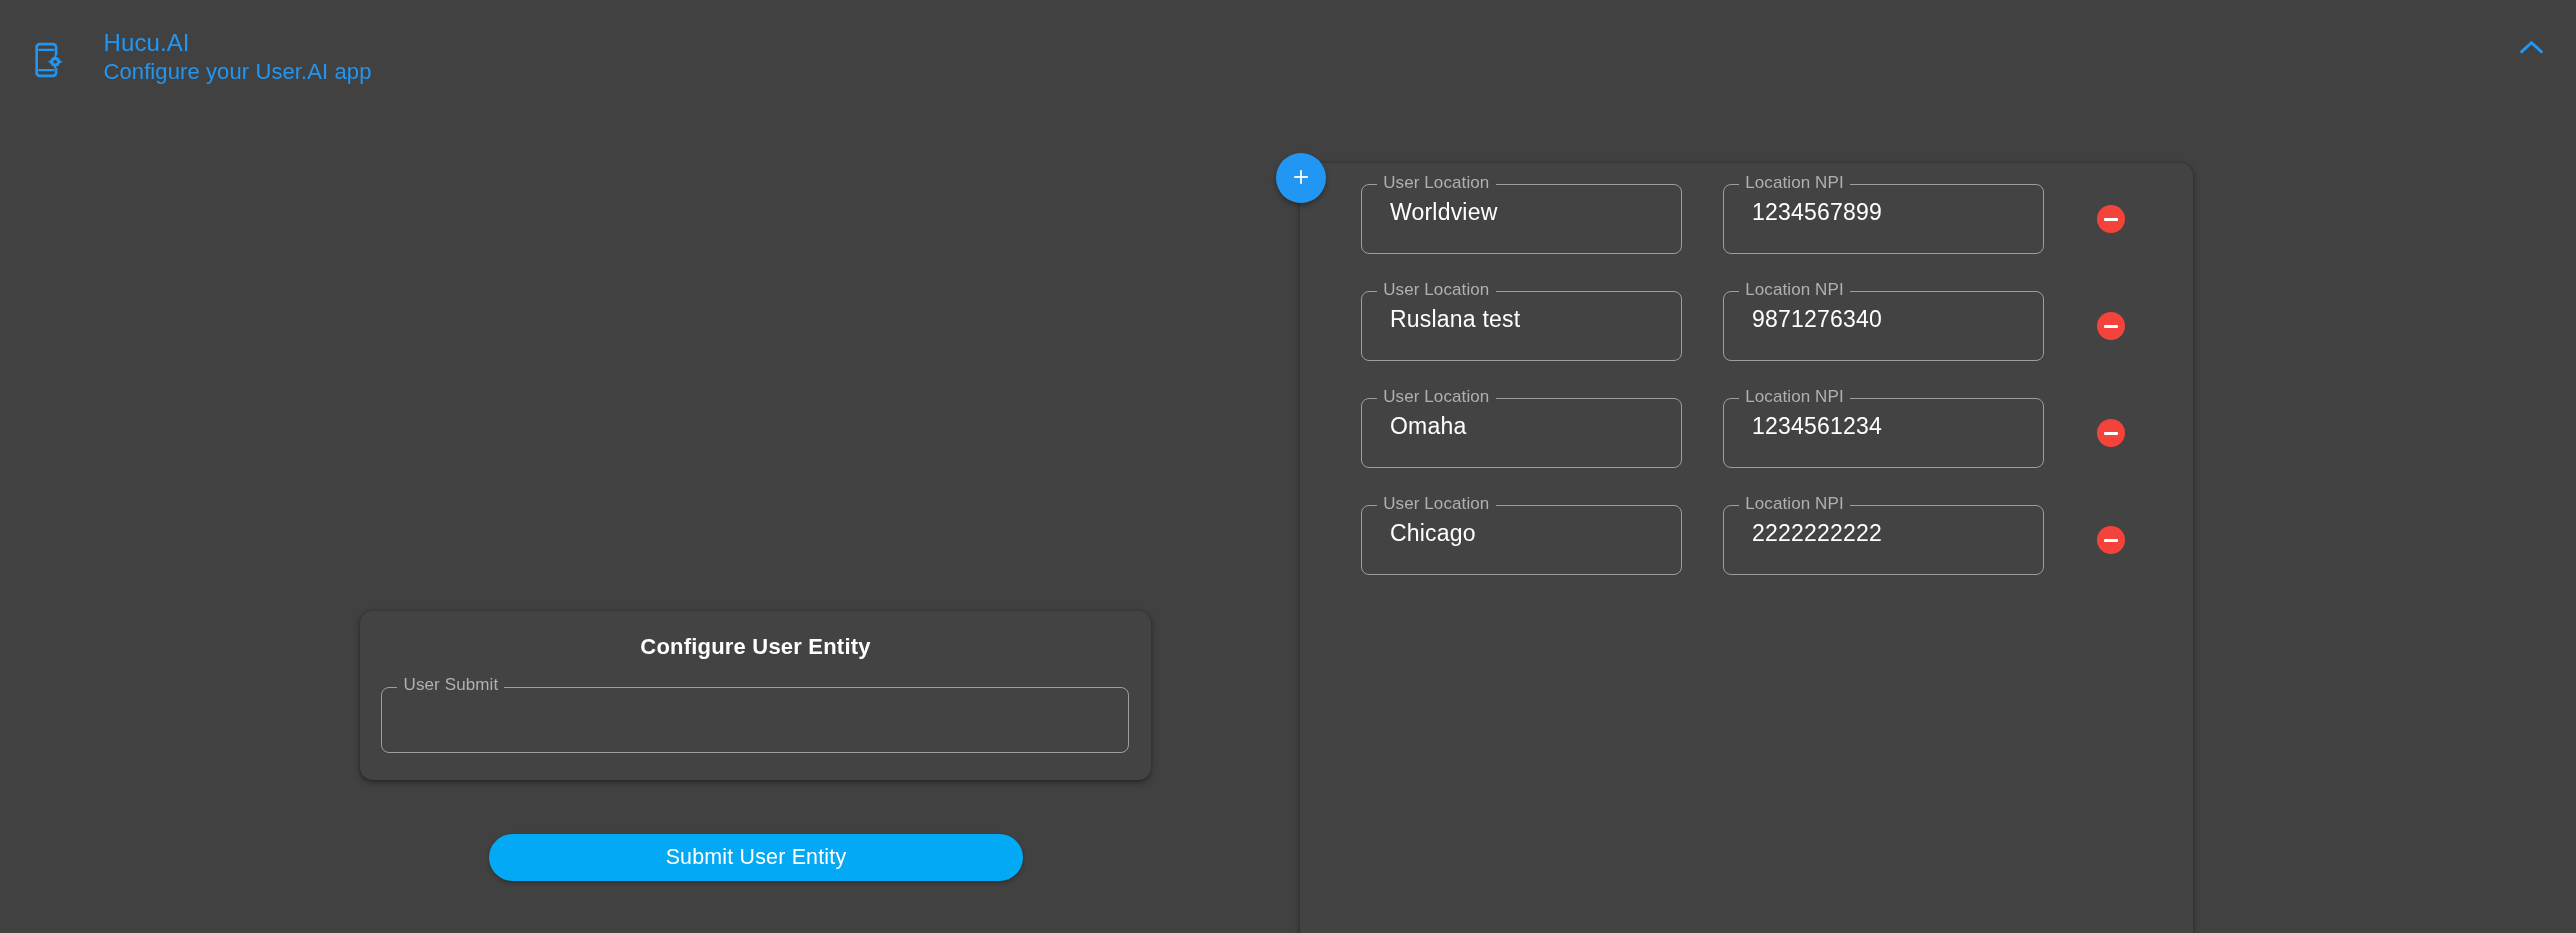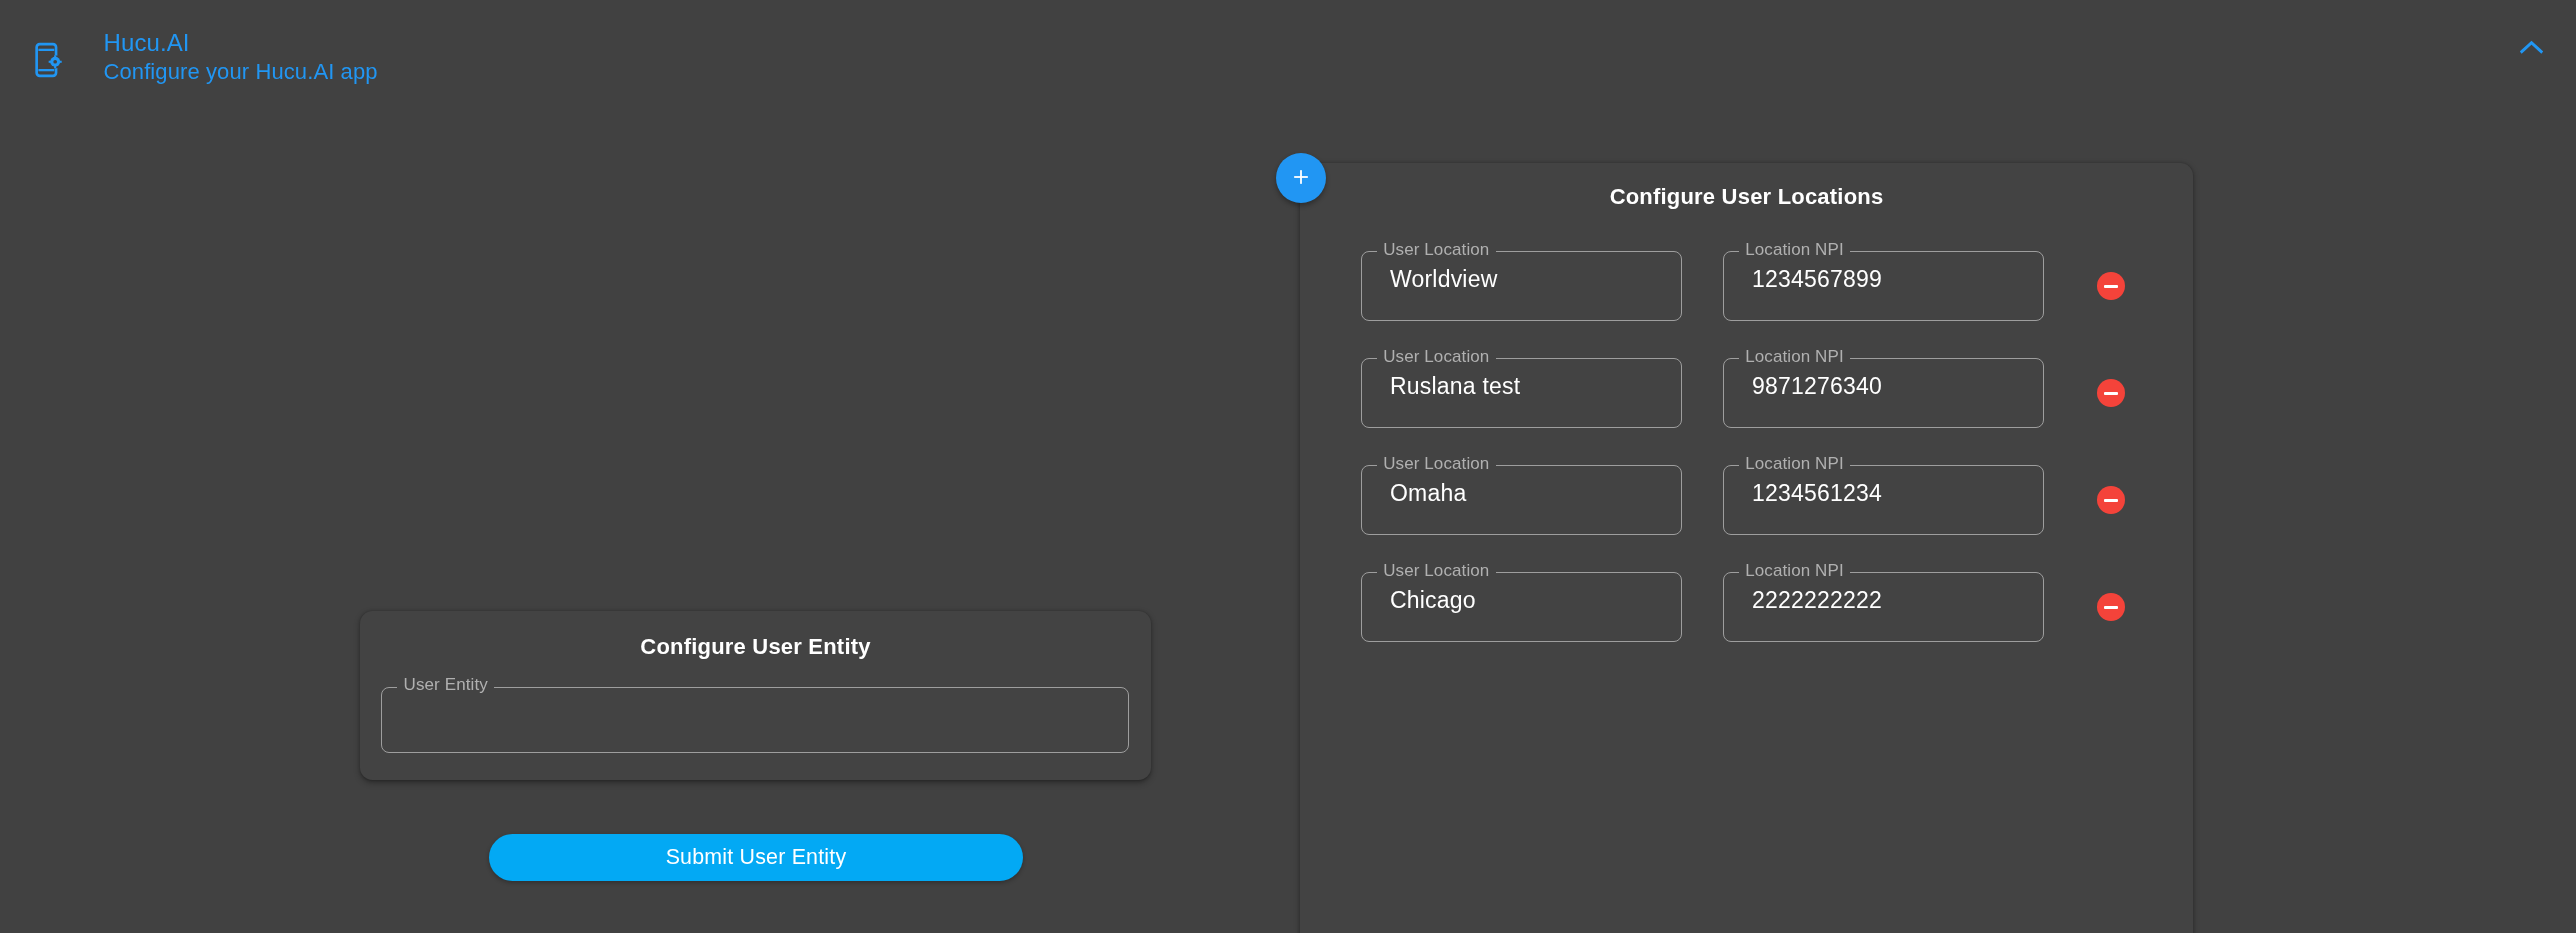--- a/index.html
+++ b/index.html
@@ -233,45 +233,44 @@
       <circle cx="24" cy="22" r="5.6" fill="#2196f3"></circle>
       <circle cx="24" cy="22" r="2.1" fill="#414141"></circle>
       <rect x="22.8" y="14.6" width="2.4" height="3.2" fill="#2196f3"></rect>
       <rect x="22.8" y="26.2" width="2.4" height="3.2" fill="#2196f3"></rect>
       <rect x="16.6" y="20.8" width="3.2" height="2.4" fill="#2196f3"></rect>
       <rect x="28.2" y="20.8" width="3.2" height="2.4" fill="#2196f3"></rect>
     </svg>
   </div>
   <div class="header-text">
     <span class="header-title">Hucu.AI</span>
-    <span class="header-subtitle">Configure your Hucu.AI app</span>
+    <span class="header-subtitle">Configure your User.AI app</span>
   </div>
 </div>
 
 <div class="header-collapse">
   <span>
     <svg width="23" height="14.3" viewBox="0 0 26 16" fill="none">
       <path d="M2 13 L13 3 L24 13" stroke="#2196f3" stroke-width="3.4" stroke-linecap="square" fill="none"></path>
     </svg>
   </span>
 </div>
 
 <div class="card entity-card">
   <div class="card-title">Configure User Entity</div>
 
   <div class="field entity-field">
     <div class="field-outline"></div>
-    <span class="field-label">User Entity</span>
+    <span class="field-label">User Submit</span>
   </div>
 </div>
 
 <button class="submit-button">Submit User Entity</button>
 
 <div class="card locations-card">
-  <div class="card-title">Configure User Locations</div>
 
   <div id="locations-list">
       <div class="location-row">
         <div class="field loc-name-field">
           <div class="field-outline"></div>
           <span class="field-label">User Location</span>
           <input class="field-value" type="text" value="Worldview" style="">
         </div>
         <div class="field loc-npi-field">
           <div class="field-outline"></div>

